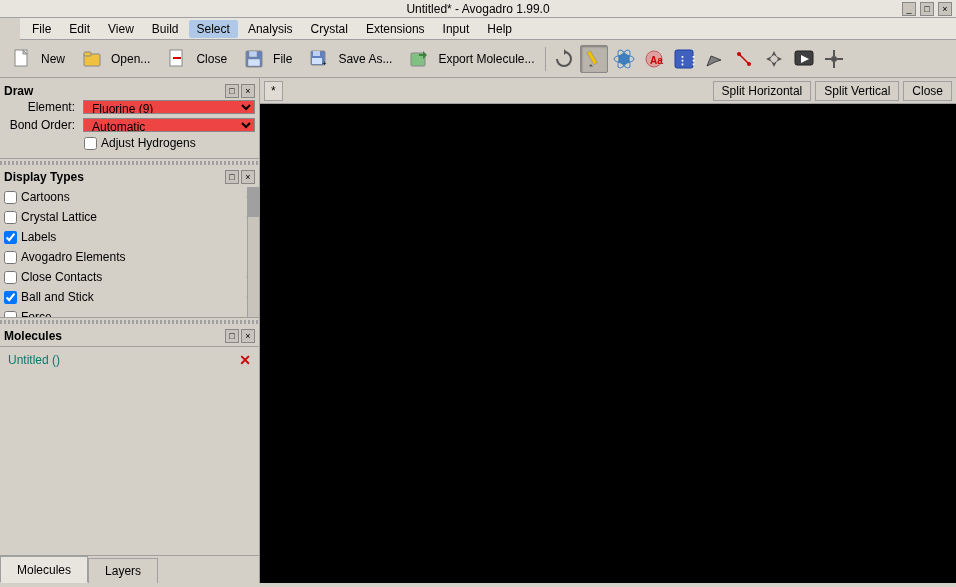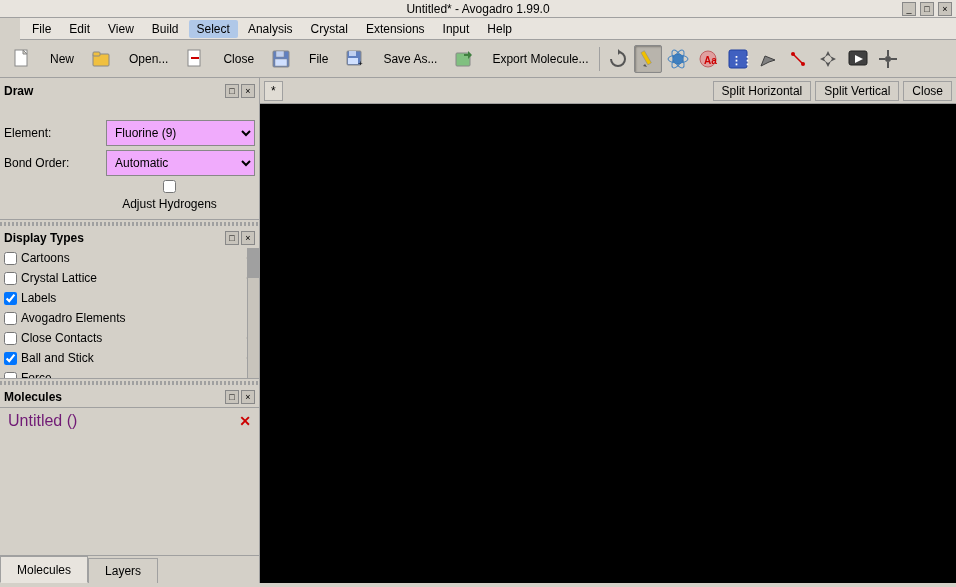--- a/index.html
+++ b/index.html
@@ -71,21 +71,21 @@
       height: 38px;
       display: flex;
       align-items: center;
       border-bottom: 1px solid #a0a0a0;
       padding: 2px 4px;
       gap: 2px;
     }
     .toolbar-btn {
       display: flex;
       align-items: center;
-      gap: 17px;
+      gap: 8px;
       padding: 2px 6px;
       background: #d4d0c8;
       border: 1px solid transparent;
       cursor: pointer;
       border-radius: 2px;
       font-size: 12px;
       height: 30px;
     }
     .toolbar-separator {
       width: 1px;
@@ -138,21 +138,21 @@
     
     .draw-section {
       border-bottom: 1px solid #a0a0a0;
       padding: 4px;
     }
     .section-header {
       display: flex;
       align-items: center;
       justify-content: space-between;
       padding: 2px 0;
-      margin-bottom: 20px;
+      margin-bottom: 0;
     }
     .section-title {
       font-weight: bold;
       font-size: 12px;
     }
     .section-controls {
       display: flex;
       gap: 2px;
     }
     .section-ctrl-btn {
@@ -168,39 +168,38 @@
     }
     .form-row {
       display: flex;
       align-items: center;
       margin-bottom: 4px;
       gap: 4px;
     }
     .form-label {
       width: 75px;
       font-size: 12px;
+      text-align: right;
       padding-right: 4px;
     }
     .form-select {
       flex: 1;
-      height: 26px;
-      font-size: 12px;
-      background: #f0abfc;
+      height: 14px;
+      font-size: 12px;
+      background: #ef4444;
       border: 1px solid #888;
       cursor: pointer;
       padding: 0 4px;
-      margin-left: 23px;
     }
     .checkbox-row {
       display: flex;
       align-items: center;
       gap: 4px;
       padding-left: 80px;
       margin-bottom: 4px;
-      flex-direction: column;
     }
     .checkbox-row input[type="checkbox"] {
       cursor: pointer;
     }
 
     
     .display-types-section {
       border-bottom: 1px solid #a0a0a0;
       flex-shrink: 0;
     }
@@ -273,22 +272,22 @@
       padding: 2px 4px;
     }
     .molecule-item {
       display: flex;
       align-items: center;
       justify-content: space-between;
       padding: 2px 4px;
       height: 22px;
     }
     .molecule-name {
-      color: #701a75;
-      font-size: 16px;
+      color: #0f766e;
+      font-size: 12px;
     }
     .molecule-delete {
       color: #cc0000;
       font-size: 14px;
       cursor: pointer;
       font-weight: bold;
     }
 
     
     .bottom-tabs {

